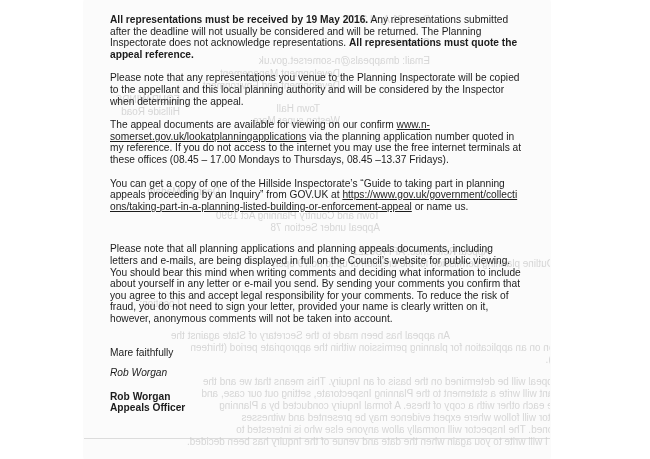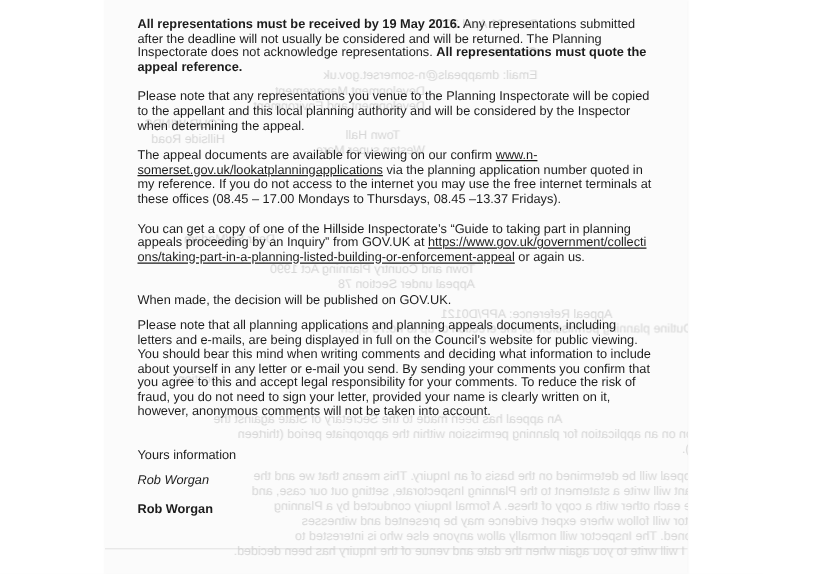--- a/index.html
+++ b/index.html
@@ -81,31 +81,31 @@
 
     <p>Please note that any representations you venue to the Planning Inspectorate will be copied to the appellant and this local planning authority and will be considered by the Inspector when determining the appeal.</p>
     <div class="gap1"></div>
 
     <p>
       <span>The appeal documents are available for viewing on our confirm </span><a class="link">www.n-somerset.gov.uk/lookatplanningapplications</a><span> via the planning application number quoted in my reference. If you do not access to the internet you may use the free internet terminals at these offices (08.45 – 17.00 Mondays to Thursdays, 08.45 –13.37 Fridays).</span>
     </p>
     <div class="gap1"></div>
 
     <p>
-      <span>You can get a copy of one of the Hillside Inspectorate’s “Guide to taking part in planning appeals proceeding by an Inquiry” from GOV.UK at </span><a class="link" style="word-break: break-all;">https://www.gov.uk/government/collections/taking-part-in-a-planning-listed-building-or-enforcement-appeal</a><span> or again us.</span>
+      <span>You can get a copy of one of the Hillside Inspectorate’s “Guide to taking part in planning appeals proceeding by an Inquiry” from GOV.UK at </span><a class="link" style="word-break: break-all;">https://www.gov.uk/government/collections/taking-part-in-a-planning-listed-building-or-enforcement-appeal</a><span> or name us.</span>
     </p>
     <div class="gap2"></div>
 
-    <p>When made, the decision will be published on GOV.UK.</p>
     <div class="gap-small"></div>
 
     <p>Please note that all planning applications and planning appeals documents, including letters and e-mails, are being displayed in full on the Council’s website for public viewing. You should bear this mind when writing comments and deciding what information to include about yourself in any letter or e-mail you send. By sending your comments you confirm that you agree to this and accept legal responsibility for your comments. To reduce the risk of fraud, you do not need to sign your letter, provided your name is clearly written on it, however, anonymous comments will not be taken into account.</p>
     <div class="gap2"></div>
 
-    <p>Yours information</p>
+    <p>Mare faithfully</p>
     <div class="gap-small"></div>
 
     <p class="sig-italic">Rob Worgan</p>
     <div class="gap1"></div>
 
     <p><b>Rob Worgan</b></p>
+    <p><b>Appeals Officer</b></p>
   </div>
 </div>
 
 </body></html>

